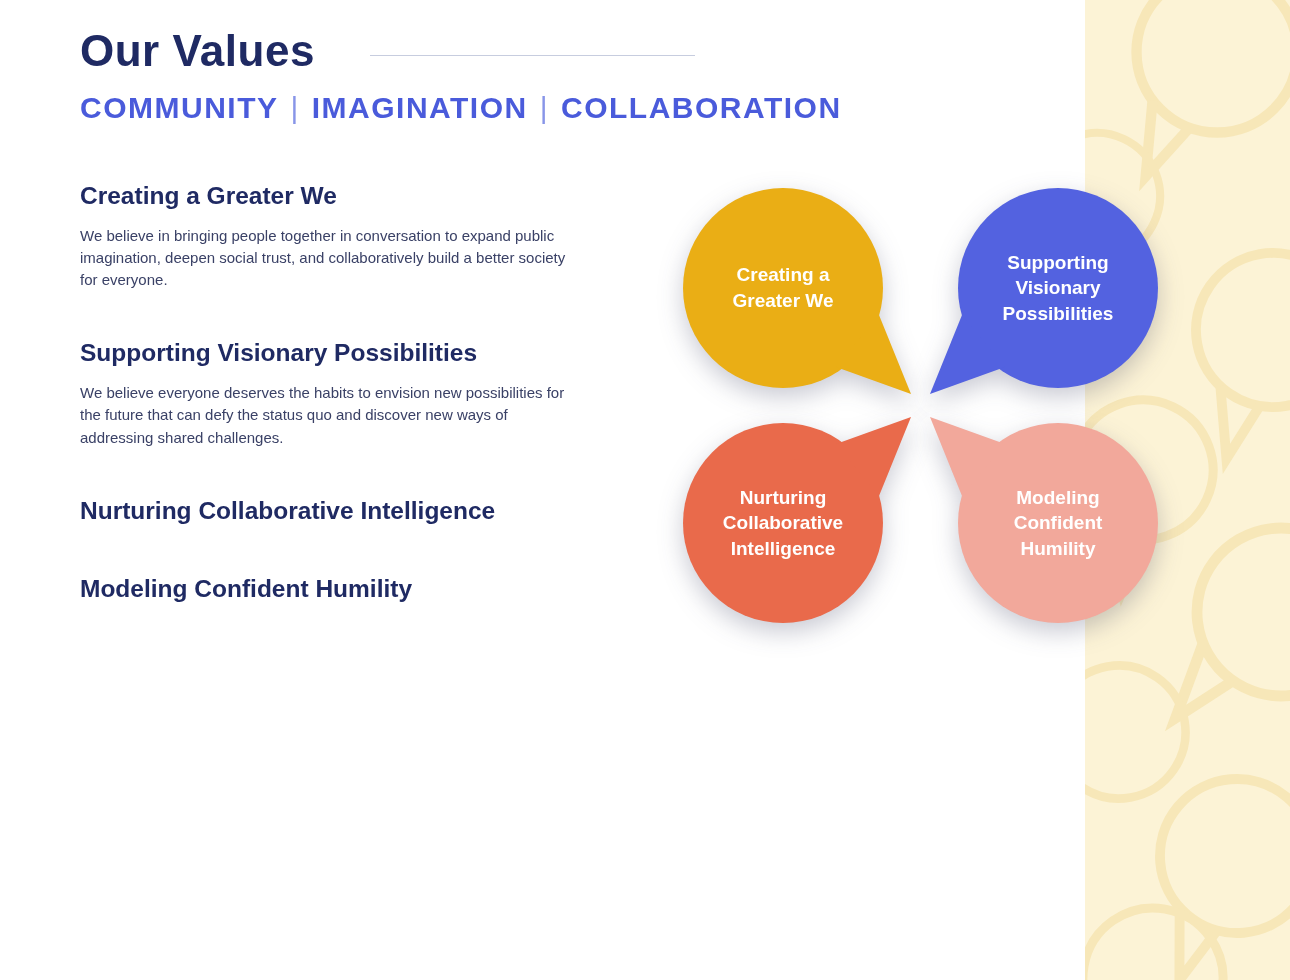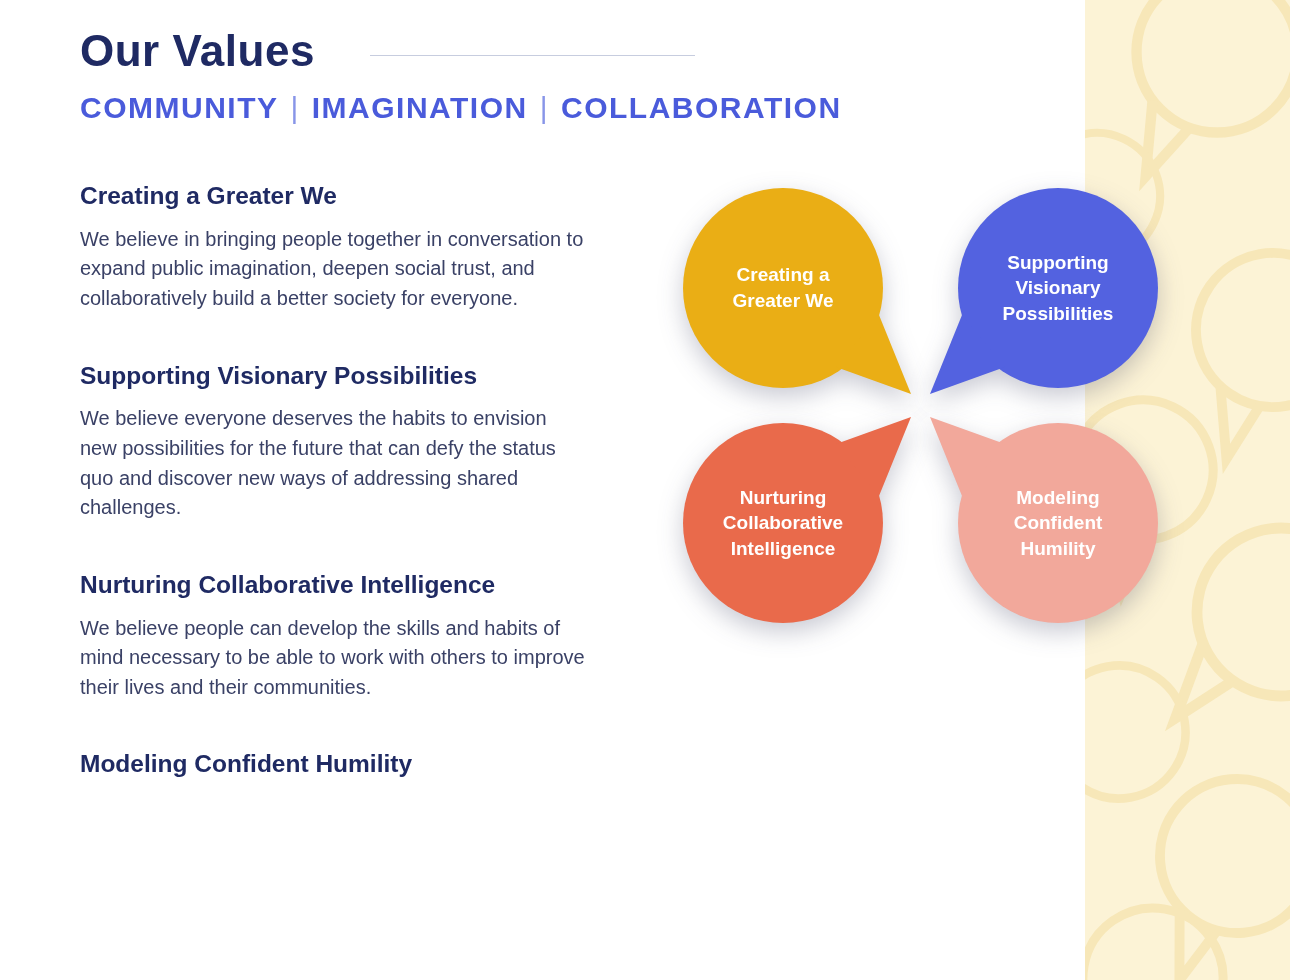--- a/index.html
+++ b/index.html
@@ -73,21 +73,21 @@
   .section h2{
     margin:0 0 13px 0;
     font-size:24.5px;
     font-weight:700;
     color:#1F2A63;
     max-width:478px;
     line-height:1.3;
   }
   .section p{
     margin:0;
-    font-size:20px;
+    font-size:15px;
     line-height:1.48;
     color:#3A4166;
     max-width:505px;
   }
 
   
   .bubble{
     position:absolute;
     width:230px; height:215px;
     z-index:3;
@@ -156,21 +156,20 @@
     <div class="section">
       <h2>Creating a Greater We</h2>
       <p>We believe in bringing people together in conversation to expand public imagination, deepen social trust, and collaboratively build a better society for everyone.</p>
     </div>
     <div class="section">
       <h2>Supporting Visionary Possibilities</h2>
       <p>We believe everyone deserves the habits to envision new possibilities for the future that can defy the status quo and discover new ways of addressing shared challenges.</p>
     </div>
     <div class="section">
       <h2>Nurturing Collaborative Intelligence</h2>
-      <p>We believe people can develop the skills and habits of mind necessary to be able to work with others to improve their lives and their communities.</p>
     </div>
     <div class="section">
       <h2>Modeling Confident Humility</h2>
     </div>
   </div>
 
   <div class="bubble b1">
     <svg width="230" height="215" viewBox="0 0 230 215">
       <g fill="#EAAE15">
         <circle cx="100" cy="100" r="100"></circle>

